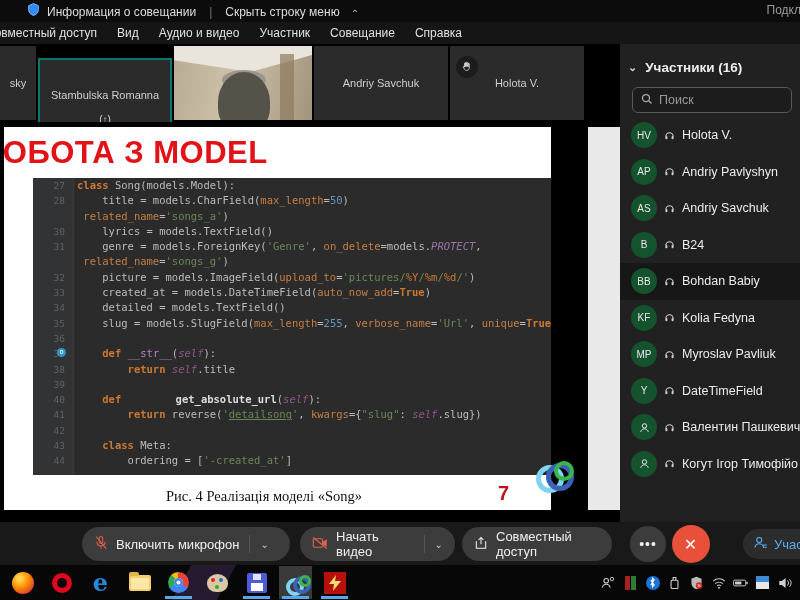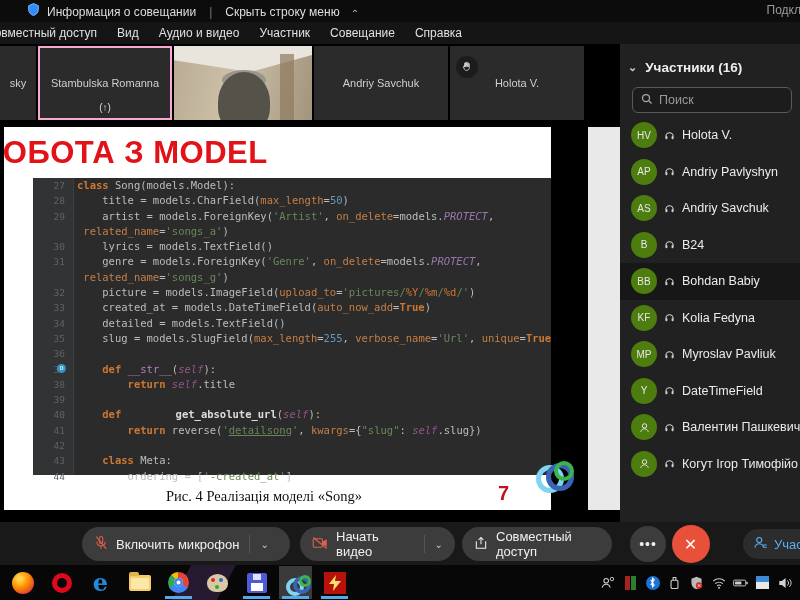--- a/index.html
+++ b/index.html
@@ -17,21 +17,21 @@
 
   
   .menubar{left:0;top:22px;width:800px;height:22px;background:#151515;display:flex;align-items:center;color:#e0e0e0;font-size:12px;}
   .menu-item{padding:0 10px;white-space:nowrap;}
   .menu-item:first-child{margin-left:-24px;}
 
   
   .filmstrip{left:0;top:44px;width:800px;height:78px;background:#000;}
   .tile{position:absolute;top:2px;height:74px;background:#2b2b2b;color:#cfcfcf;font-size:11px;
         display:flex;align-items:center;justify-content:center;box-sizing:border-box;}
-  .tile-active{border:2px solid #f9a8d4;}
+  .tile-active{border:2px solid #0f766e;margin-top:12px;}
   .tile-share{position:absolute;bottom:5px;left:0;right:0;text-align:center;font-size:10px;color:#ddd;}
   .hand-badge{position:absolute;left:6px;top:10px;width:22px;height:22px;border-radius:50%;background:#1c1c1c;
               display:flex;align-items:center;justify-content:center;}
   .video-fake{background:linear-gradient(100deg,#b9ab93 0%,#cec2ab 45%,#a2937c 100%);overflow:hidden;}
   .vf-ceil{position:absolute;left:0;top:0;width:100%;height:26px;background:#e9e5dc;
            clip-path:polygon(0 0,100% 0,100% 35%,55% 100%,0 55%);}
   .vf-head{position:absolute;left:44px;top:26px;width:52px;height:60px;background:#55524a;border-radius:50% 50% 40% 40%;}
   .vf-hair{position:absolute;left:48px;top:24px;width:44px;height:20px;background:#9b968d;border-radius:50%;}
   .vf-door{position:absolute;right:18px;top:8px;width:14px;height:66px;background:#8d7a5e;opacity:.7;}
 
@@ -60,21 +60,21 @@
 
   
   .panel{left:620px;top:44px;width:180px;height:478px;background:#212121;color:#eee;}
   .panel-head{display:flex;align-items:center;gap:8px;padding:16px 0 0 8px;font-size:13.5px;font-weight:bold;}
   .panel-chev{font-size:11px;color:#ccc;}
   .searchbox{margin:12px 8px 4px 12px;height:24px;border:1px solid #5a5a5a;border-radius:6px;background:#1c1c1c;
              display:flex;align-items:center;gap:6px;padding:0 8px;}
   .search-ph{color:#9a9a9a;font-size:12.5px;}
   .p-row{height:36.5px;display:flex;align-items:center;gap:7px;padding-left:11px;}
   .p-row.hl{background:#171717;}
-  .avatar{width:26px;height:26px;border-radius:50%;background:#4d7c0f;color:#e8e8e8;font-size:10px;
+  .avatar{width:26px;height:26px;border-radius:50%;background:#14532d;color:#e8e8e8;font-size:10px;
           display:flex;align-items:center;justify-content:center;flex:none;}
   .p-name{font-size:12.5px;color:#ececec;white-space:nowrap;overflow:hidden;}
   .p-audio{flex:none;display:flex;}
 
   
   .ctrlbar{left:0;top:522px;width:800px;height:43px;background:#191919;}
   .pill{position:absolute;top:5px;height:34px;border-radius:17px;background:#3c3c3c;color:#f0f0f0;
         display:flex;align-items:center;font-size:13px;padding:12px 12px;gap:8px;box-sizing:border-box;}
   .pill .divline{width:1px;height:18px;background:#555;margin:0 2px;}
   .pill-chev{font-size:10px;color:#ccc;}
@@ -167,21 +167,20 @@
 </div>
 
 <div class="abs stage">
   <div class="graypage"></div>
   <div class="sheet">
     <div class="slide-title" style="color:#e11218;">РОБОТА З MODEL</div>
     <div class="codebox" id="codebox">
       <div class="gutter-bg"></div>
     <div class="code-row"><span class="code-num">27</span><span class="code-txt"><span class="c-kw">class</span><span class="c-plain"> Song(models.Model):</span></span></div>
         <div class="code-row"><span class="code-num">28</span><span class="code-txt"><span class="c-plain">    title = models.CharField(</span><span class="c-arg">max_length</span><span class="c-plain">=</span><span class="c-num">50</span><span class="c-plain">)</span></span></div>
-        <div class="code-row"><span class="code-num">29</span><span class="code-txt"><span class="c-plain">    artist = models.ForeignKey(</span><span class="c-str">'Artist'</span><span class="c-plain">, </span><span class="c-arg">on_delete</span><span class="c-plain">=models.</span><span class="c-const">PROTECT</span><span class="c-plain">,</span></span></div>
         <div class="code-row"><span class="code-num"></span><span class="code-txt"><span class="c-plain"> </span><span class="c-arg">related_name</span><span class="c-plain">=</span><span class="c-str">'songs_a'</span><span class="c-plain">)</span></span></div>
         <div class="code-row"><span class="code-num">30</span><span class="code-txt"><span class="c-plain">    lyrics = models.TextField()</span></span></div>
         <div class="code-row"><span class="code-num">31</span><span class="code-txt"><span class="c-plain">    genre = models.ForeignKey(</span><span class="c-str">'Genre'</span><span class="c-plain">, </span><span class="c-arg">on_delete</span><span class="c-plain">=models.</span><span class="c-const">PROTECT</span><span class="c-plain">,</span></span></div>
         <div class="code-row"><span class="code-num"></span><span class="code-txt"><span class="c-plain"> </span><span class="c-arg">related_name</span><span class="c-plain">=</span><span class="c-str">'songs_g'</span><span class="c-plain">)</span></span></div>
         <div class="code-row"><span class="code-num">32</span><span class="code-txt"><span class="c-plain">    picture = models.ImageField(</span><span class="c-arg">upload_to</span><span class="c-plain">=</span><span class="c-str">'pictures/</span><span class="c-fmt">%Y</span><span class="c-str">/</span><span class="c-fmt">%m</span><span class="c-str">/</span><span class="c-fmt">%d</span><span class="c-str">/'</span><span class="c-plain">)</span></span></div>
         <div class="code-row"><span class="code-num">33</span><span class="code-txt"><span class="c-plain">    created_at = models.DateTimeField(</span><span class="c-arg">auto_now_add</span><span class="c-plain">=</span><span class="c-kw">True</span><span class="c-plain">)</span></span></div>
         <div class="code-row"><span class="code-num">34</span><span class="code-txt"><span class="c-plain">    detailed = models.TextField()</span></span></div>
         <div class="code-row"><span class="code-num">35</span><span class="code-txt"><span class="c-plain">    slug = models.SlugField(</span><span class="c-arg">max_length</span><span class="c-plain">=</span><span class="c-num">255</span><span class="c-plain">, </span><span class="c-arg">verbose_name</span><span class="c-plain">=</span><span class="c-str">'Url'</span><span class="c-plain">, </span><span class="c-arg">unique</span><span class="c-plain">=</span><span class="c-kw">True</span></span></div>
         <div class="code-row"><span class="code-num">36</span><span class="code-txt"></span></div>
         <div class="code-row"><span class="code-num">37</span><span class="ovr-ico">o</span><span class="code-txt"><span class="c-plain">    </span><span class="c-kw">def</span><span class="c-plain"> </span><span class="c-fn">__str__</span><span class="c-plain">(</span><span class="c-self">self</span><span class="c-plain">):</span></span></div>

